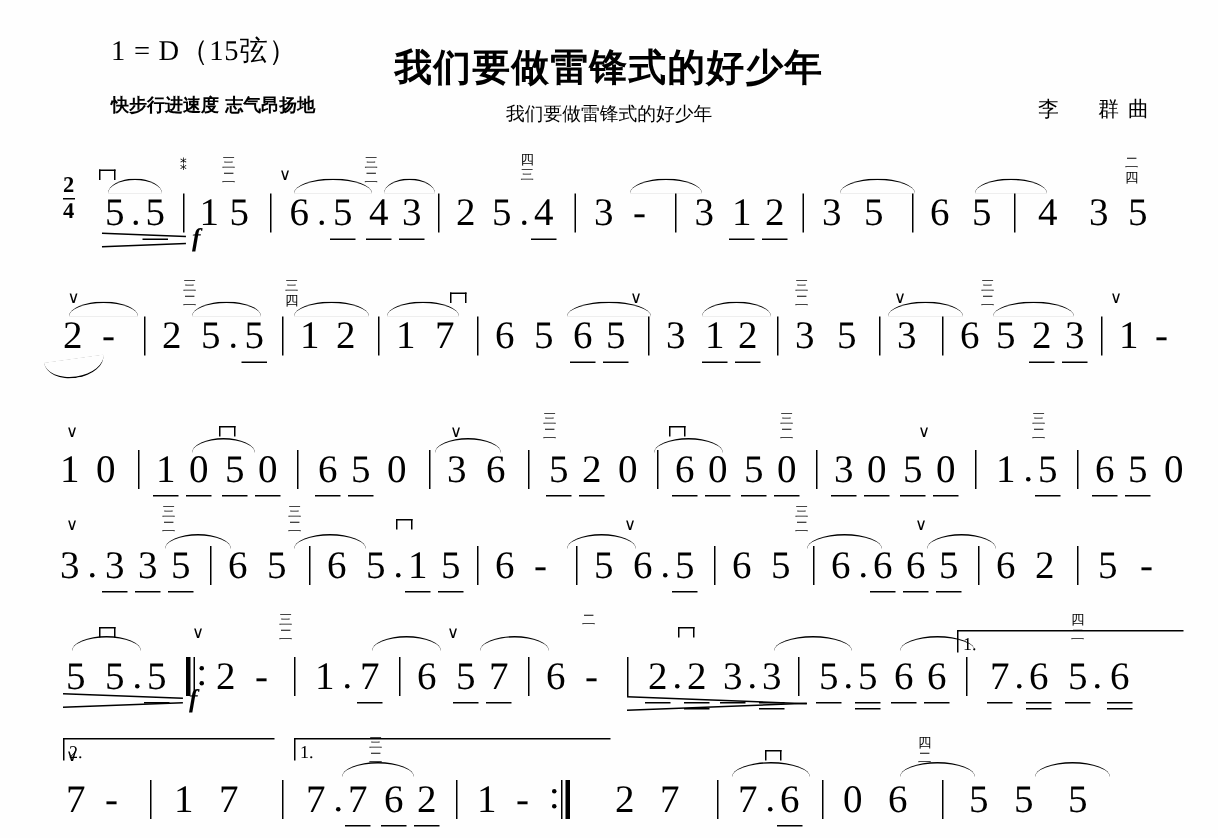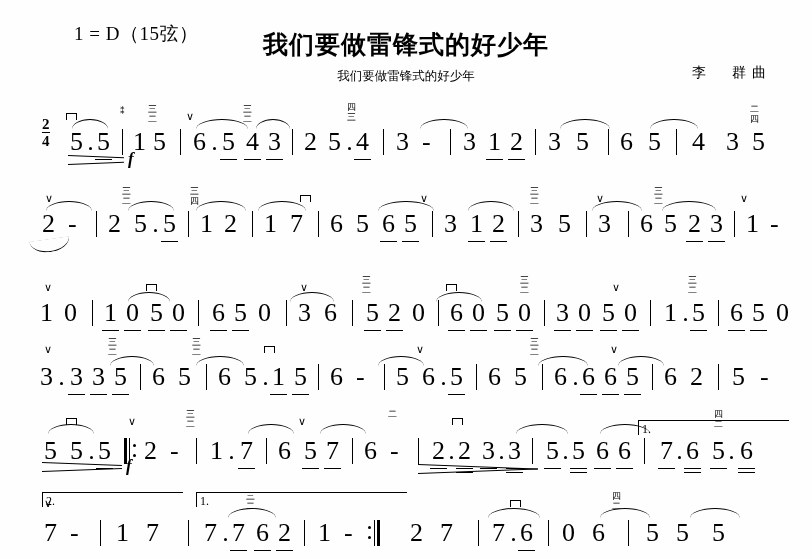--- a/index.html
+++ b/index.html
@@ -213,20 +213,21 @@
     border-radius: 50%/0 0 100% 100%;
     height: 12px;
   }
 </style>
 </head>
 <body>
 
 <div id="sheet">
 
   <div class="key-sig">1 = D（15弦）</div>
+  <div class="tempo-mark">快步行进速度  志气昂扬地</div>
   <div class="song-title">我们要做雷锋式的好少年</div>
   <div class="subtitle">我们要做雷锋式的好少年</div>
   <div class="composer">李　群曲</div>
 
   <div class="row" style="top:105px;">
 
     <div class="meter" style="left:42px; top:12px;">
       <span class="num">2</span>
       <span class="den">4</span>
     </div>

